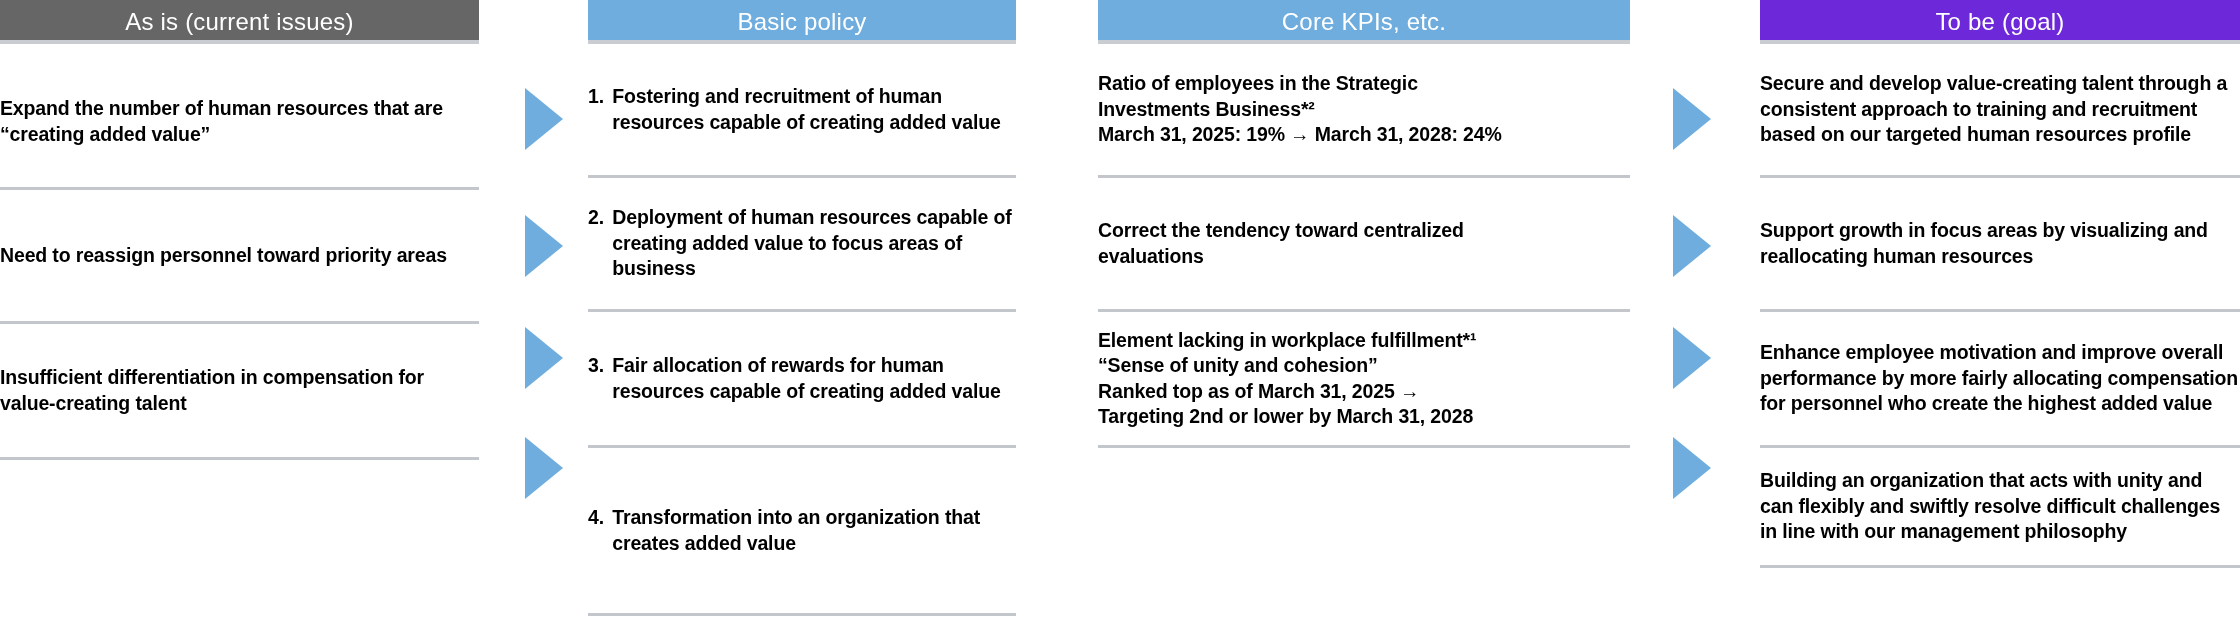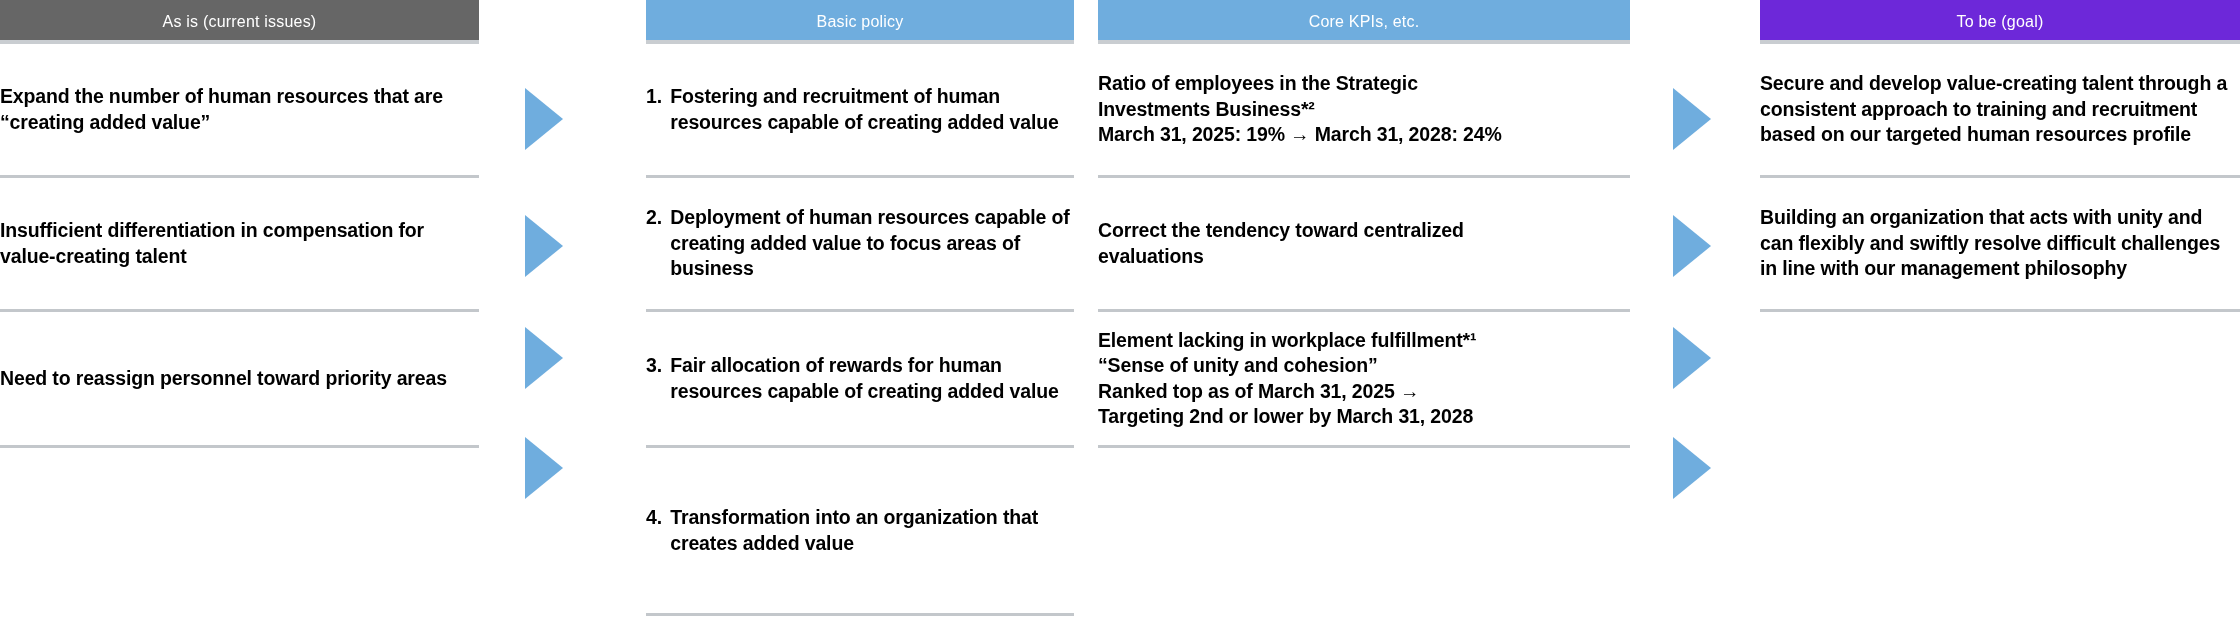--- a/index.html
+++ b/index.html
@@ -21,31 +21,31 @@
   }
 
   
   .col {
     position: absolute;
     top: 0;
     height: 620px;
     box-sizing: border-box;
   }
   .col-asis     { left: 0px;    width: 479px; }
-  .col-policy   { left: 646px;  width: 428px; }
+  .col-policy   { left: 588px;  width: 428px; }
   .col-kpi      { left: 1098px; width: 532px; }
   .col-tobe     { left: 1760px; width: 480px; }
 
   
   .col-header {
     height: 44px;
     line-height: 44px;
     text-align: center;
     color: #ffffff;
-    font-size: 16px;
+    font-size: 24px;
     font-weight: 400;
     letter-spacing: 0.2px;
     box-sizing: border-box;
     border-bottom: 4px solid #c9cdd1;
   }
   .hdr-asis   { background: #666666; }
   .hdr-policy { background: #6fadde; }
   .hdr-kpi    { background: #6fadde; }
   .hdr-tobe   { background: #6d28d9; }
 
@@ -62,21 +62,21 @@
   }
   .row-text {
     font-size: 19.5px;
     font-weight: bold;
     line-height: 1.30;
     letter-spacing: -0.15px;
     white-space: pre-line;
   }
 
   
-  .col-asis .rows { padding-top: 0; }
+  .col-asis .rows { padding-top: 12px; }
   .col-asis .row:nth-child(1) { height: 134px; }
   .col-asis .row:nth-child(2) { height: 134px; }
   .col-asis .row:nth-child(3) { height: 136px; }
   .col-asis .row:nth-child(4) { height: 168px; }
 
   
   .col-policy .row:nth-child(1) { height: 134px; }
   .col-policy .row:nth-child(2) { height: 134px; }
   .col-policy .row:nth-child(3) { height: 136px; }
   .col-policy .row:nth-child(4) { height: 168px; }
@@ -138,24 +138,24 @@
 
 <div class="board">
 
   <div class="col col-asis">
     <div class="col-header hdr-asis">As is (current issues)</div>
     <div class="rows">
       <div class="row">
         <div class="row-text">Expand the number of human resources that are “creating added value”</div>
       </div>
       <div class="row">
+        <div class="row-text">Need to reassign personnel toward priority areas</div>
+      </div>
+      <div class="row">
         <div class="row-text">Insufficient differentiation in compensation for value-creating talent</div>
-      </div>
-      <div class="row">
-        <div class="row-text">Need to reassign personnel toward priority areas</div>
       </div>
     </div>
   </div>
 
   <div class="arrow arrow-a1"></div>
   <div class="arrow arrow-a2"></div>
   <div class="arrow arrow-a3"></div>
   <div class="arrow arrow-a4"></div>
 
   <div class="col col-policy">
@@ -214,18 +214,24 @@
   <div class="arrow arrow-b3"></div>
   <div class="arrow arrow-b4"></div>
 
   <div class="col col-tobe">
     <div class="col-header hdr-tobe">To be (goal)</div>
     <div class="rows">
       <div class="row">
         <div class="row-text">Secure and develop value-creating talent through a consistent approach to training and recruitment based on our targeted human resources profile</div>
       </div>
       <div class="row">
+        <div class="row-text">Support growth in focus areas by visualizing and reallocating human resources</div>
+      </div>
+      <div class="row">
+        <div class="row-text">Enhance employee motivation and improve overall performance by more fairly allocating compensation for personnel who create the highest added value</div>
+      </div>
+      <div class="row">
         <div class="row-text">Building an organization that acts with unity and can flexibly and swiftly resolve difficult challenges in line with our management philosophy</div>
       </div>
     </div>
   </div>
 
 </div>
 
 </body></html>

